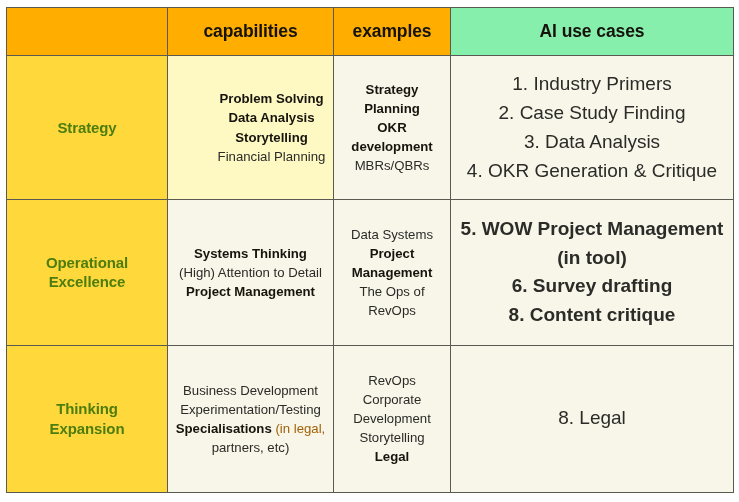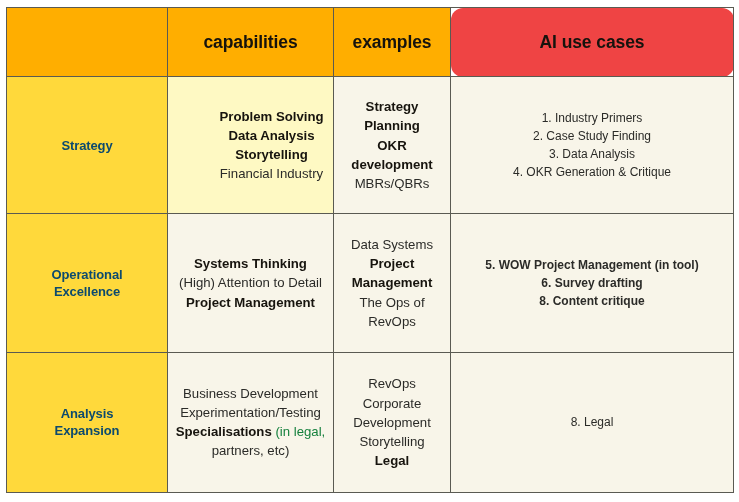--- a/index.html
+++ b/index.html
@@ -40,55 +40,55 @@
     box-sizing: border-box;
   }
 
   
   col.c-label { width: 161px; }
   col.c-cap   { width: 166px; }
   col.c-ex    { width: 117px; }
   col.c-ai    { width: 283px; }
 
   
-  thead tr { height: 69px; }
+  thead tr { height: 48px; }
   th.hdr {
     background: #FFAE00;
     color: #16130d;
     font-size: 17.5px;
     font-weight: bold;
     letter-spacing: -0.1px;
   }
   th.hdr-corner {
     background: #FFAE00;
   }
 
   
   td.rowlabel {
     background: #FFD93B;
-    color: #0c4a6e;
-    font-size: 13px;
+    color: #4d7c0f;
+    font-size: 15px;
     font-weight: bold;
     line-height: 1.32;
     letter-spacing: -0.1px;
   }
   td.cell {
     background: #F8F5E9;
     color: #2b2b28;
     font-size: 13.2px;
     line-height: 1.45;
   }
   td.cell.ai {
-    font-size: 12px;
+    font-size: 19px;
     line-height: 1.52;
   }
 
   .line { display: block; }
   .line.b { font-weight: bold; color: #17140e; }
-  .line.b .reg { font-weight: normal; color: #15803d; }
+  .line.b .reg { font-weight: normal; color: #a16207; }
 
   tbody tr.r1 { height: 136px; }
   tbody tr.r2 { height: 137px; }
   tbody tr.r3 { height: 139px; }
 </style>
 </head>
 <body style="background: rgb(255, 255, 255);">
 
 <div class="sheet">
 
@@ -98,35 +98,35 @@
         <col class="c-cap">
         <col class="c-ex">
         <col class="c-ai">
     </colgroup>
 
     <thead>
       <tr>
         <th class="hdr-corner" style="background: rgb(255, 174, 0); border-color: rgb(90, 90, 82);"></th>
         <th class="hdr" style="background: rgb(255, 174, 0); border-color: rgb(90, 90, 82);">capabilities</th>
         <th class="hdr" style="background: rgb(255, 174, 0); border-color: rgb(90, 90, 82);">examples</th>
-        <th class="hdr" style="background: #ef4444; border-color: rgb(90, 90, 82); border-radius: 12px;">AI use cases</th>
+        <th class="hdr" style="background: #86efac; border-color: rgb(90, 90, 82);">AI use cases</th>
       </tr>
     </thead>
 
     <tbody>
 
       <tr class="r1">
         <td class="rowlabel" style="background: rgb(255, 217, 59); border-color: rgb(90, 90, 82);">
           <span class="line">Strategy</span>
         </td>
         <td class="cell" style="background: #fef9c3; border-color: rgb(90, 90, 82); padding-left: 48px;">
           <span class="line b">Problem Solving</span>
           <span class="line b">Data Analysis</span>
           <span class="line b">Storytelling</span>
-          <span class="line">Financial Industry</span>
+          <span class="line">Financial Planning</span>
         </td>
         <td class="cell" style="background: rgb(248, 245, 233); border-color: rgb(90, 90, 82);">
           <span class="line b">Strategy Planning</span>
           <span class="line b">OKR development</span>
           <span class="line">MBRs/QBRs</span>
         </td>
         <td class="cell ai" style="background: rgb(248, 245, 233); border-color: rgb(90, 90, 82);">
           <span class="line">1. Industry Primers</span>
           <span class="line">2. Case Study Finding</span>
           <span class="line">3. Data Analysis</span>
@@ -152,21 +152,21 @@
         </td>
         <td class="cell ai" style="background: rgb(248, 245, 233); border-color: rgb(90, 90, 82); font-weight: bold;">
           <span class="line">5. WOW Project Management (in tool)</span>
           <span class="line">6. Survey drafting</span>
           <span class="line">8. Content critique</span>
         </td>
       </tr>
 
       <tr class="r3">
         <td class="rowlabel" style="background: rgb(255, 217, 59); border-color: rgb(90, 90, 82);">
-          <span class="line">Analysis</span>
+          <span class="line">Thinking</span>
           <span class="line">Expansion</span>
         </td>
         <td class="cell" style="background: rgb(248, 245, 233); border-color: rgb(90, 90, 82);">
           <span class="line">Business Development</span>
           <span class="line">Experimentation/Testing</span>
           <span class="line b"><span>Specialisations</span><span class="reg"> (in legal,</span></span>
           <span class="line">partners, etc)</span>
         </td>
         <td class="cell" style="background: rgb(248, 245, 233); border-color: rgb(90, 90, 82);">
           <span class="line">RevOps</span>

